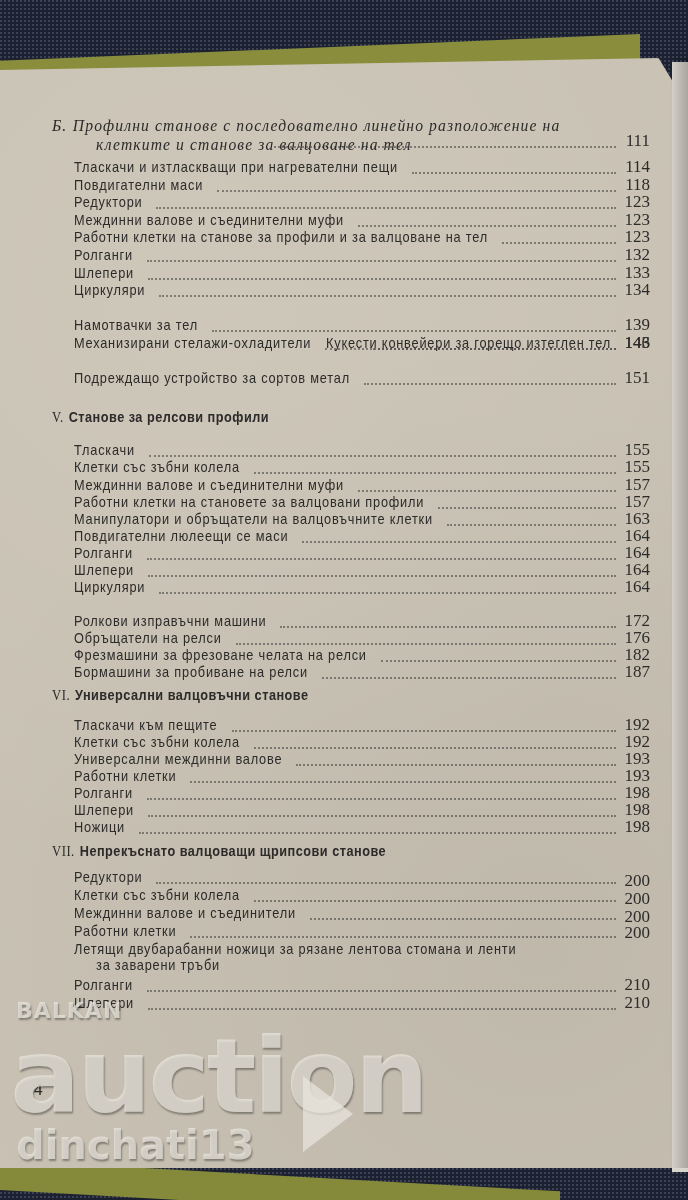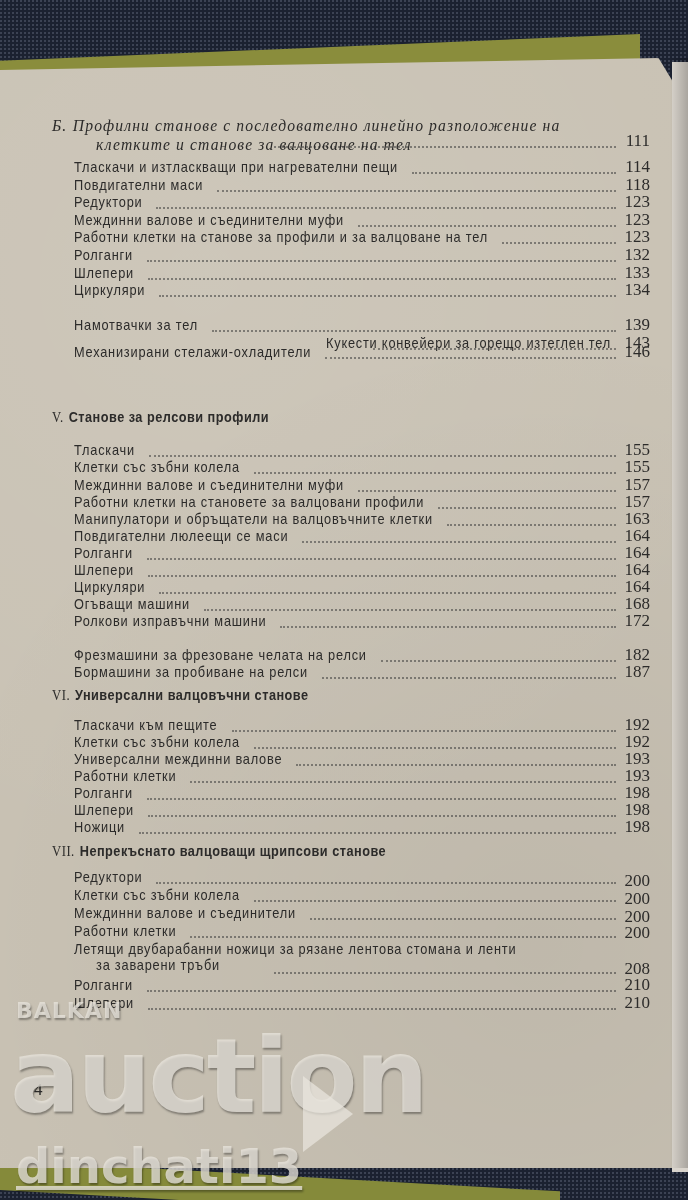--- a/index.html
+++ b/index.html
@@ -76,21 +76,21 @@
     .wrap-line { position: absolute; left: 96px; font-size: 14.5px; letter-spacing: 0.9px; white-space: nowrap; transform: scaleX(0.88); transform-origin: left center; font-family: "Liberation Sans", "DejaVu Sans", sans-serif; }
     .folio { position: absolute; left: 34px; top: 1080px; font-size: 17px; }
     .watermark {
       position: absolute; left: 10px; top: 998px; color: rgba(232,228,220,0.78);
       font-family: "DejaVu Sans", sans-serif; font-weight: bold;
       text-shadow: 1px 2px 2px rgba(0,0,0,0.35);
       pointer-events: none;
     }
     .wm-balkan { position: absolute; left: 6px; top: 0; font-size: 22px; letter-spacing: 1px; }
     .wm-auction { position: absolute; left: 0; top: 26px; font-size: 104px; letter-spacing: -3px; line-height: 1; }
-    .wm-user { position: absolute; left: 6px; top: 140px; font-size: 48px; text-decoration: underline; }
+    .wm-user { position: absolute; left: 6px; top: 124px; font-size: 40px; }
     .wm-play {
       position: absolute; left: 293px; top: 78px; width: 0; height: 0;
       border-top: 38px solid transparent; border-bottom: 38px solid transparent;
       border-left: 50px solid rgba(232,228,220,0.75);
     }
   </style>
 </head>
 <body>
 
 <div class="fabric"></div>
@@ -114,36 +114,37 @@
   <div class="entry" style="top:158px;"><span class="label">Тласкачи и изтласкващи при нагревателни пещи</span><span class="page-num">114</span><span class="dots" style="left: 337.909px; width: auto; right: 34px;"></span></div>
   <div class="entry" style="top:176px;"><span class="label">Повдигателни маси</span><span class="page-num">118</span><span class="dots" style="left: 143.057px; width: auto; right: 34px;"></span></div>
   <div class="entry" style="top:193px;"><span class="label">Редуктори</span><span class="page-num">123</span><span class="dots" style="left: 82.475px; width: auto; right: 34px;"></span></div>
   <div class="entry" style="top:211px;"><span class="label">Междинни валове и съединителни муфи</span><span class="page-num">123</span><span class="dots" style="left: 283.926px; width: auto; right: 34px;"></span></div>
   <div class="entry" style="top:228px;"><span class="label">Работни клетки на станове за профили и за валцоване на тел</span><span class="page-num">123</span><span class="dots" style="left: 427.916px; width: auto; right: 34px;"></span></div>
   <div class="entry" style="top:246px;"><span class="label">Ролганги</span><span class="page-num">132</span><span class="dots" style="left: 72.85px; width: auto; right: 34px;"></span></div>
   <div class="entry" style="top:264px;"><span class="label">Шлепери</span><span class="page-num">133</span><span class="dots" style="left: 74.0188px; width: auto; right: 34px;"></span></div>
   <div class="entry" style="top:281px;"><span class="label">Циркуляри</span><span class="page-num">134</span><span class="dots" style="left: 85.1975px; width: auto; right: 34px;"></span></div>
   <div class="entry" style="top:316px;"><span class="label">Намотвачки за тел</span><span class="page-num">139</span><span class="dots" style="left: 137.887px; width: auto; right: 34px;"></span></div>
   <div class="entry" style="top:334px;text-align:right;"><span class="label">Кукести конвейери за горещо изтеглен тел</span><span class="page-num">143</span><span class="dots" style="left: 299.065px; width: auto; right: 34px;"></span></div>
-  <div class="entry" style="top:343px;"><span class="label">Механизирани стелажи-охладители</span><span class="page-num">146</span><span class="dots" style="left: 251.146px; width: auto; right: 34px;"></span></div>
+  <div class="entry" style="top:334px;"><span class="label">Механизирани стелажи-охладители</span><span class="page-num">146</span><span class="dots" style="left: 251.146px; width: auto; right: 34px;"></span></div>
+  <div class="entry" style="top:369px;"><span class="label">Подреждащо устройство за сортов метал</span><span class="page-num">151</span><span class="dots" style="left: 289.894px; width: auto; right: 34px;"></span></div>
 
   <div class="section-head" style="top:408px;">
     <span class="roman">V.</span><span>Станове за релсови профили</span>
   </div>
   <div class="entry" style="top:441px;"><span class="label">Тласкачи</span><span class="page-num">155</span><span class="dots" style="left: 74.94px; width: auto; right: 34px;"></span></div>
   <div class="entry" style="top:458px;"><span class="label">Клетки със зъбни колела</span><span class="page-num">155</span><span class="dots" style="left: 179.935px; width: auto; right: 34px;"></span></div>
   <div class="entry" style="top:476px;"><span class="label">Междинни валове и съединителни муфи</span><span class="page-num">157</span><span class="dots" style="left: 283.926px; width: auto; right: 34px;"></span></div>
   <div class="entry" style="top:493px;"><span class="label">Работни клетки на становете за валцовани профили</span><span class="page-num">157</span><span class="dots" style="left: 364.185px; width: auto; right: 34px;"></span></div>
   <div class="entry" style="top:510px;"><span class="label">Манипулатори и обръщатели на валцовъчните клетки</span><span class="page-num">163</span><span class="dots" style="left: 372.875px; width: auto; right: 34px;"></span></div>
   <div class="entry" style="top:527px;"><span class="label">Повдигателни люлеещи се маси</span><span class="page-num">164</span><span class="dots" style="left: 228.335px; width: auto; right: 34px;"></span></div>
   <div class="entry" style="top:544px;"><span class="label">Ролганги</span><span class="page-num">164</span><span class="dots" style="left: 72.85px; width: auto; right: 34px;"></span></div>
   <div class="entry" style="top:561px;"><span class="label">Шлепери</span><span class="page-num">164</span><span class="dots" style="left: 74.0188px; width: auto; right: 34px;"></span></div>
   <div class="entry" style="top:578px;"><span class="label">Циркуляри</span><span class="page-num">164</span><span class="dots" style="left: 85.1975px; width: auto; right: 34px;"></span></div>
-  <div class="entry" style="top:595px;"><span class="label">Огъващи машини</span><span class="page-num">168</span><span class="dots" style="left: 129.954px; width: auto; right: 34px;"></span></div>
   <div class="entry" style="top:612px;"><span class="label">Ролкови изправъчни машини</span><span class="page-num">172</span><span class="dots" style="left: 206.473px; width: auto; right: 34px;"></span></div>
+  <div class="entry" style="top:629px;"><span class="label">Обръщатели на релси</span><span class="page-num">176</span><span class="dots" style="left: 161.579px; width: auto; right: 34px;"></span></div>
   <div class="entry" style="top:646px;"><span class="label">Фрезмашини за фрезоване челата на релси</span><span class="page-num">182</span><span class="dots" style="left: 306.779px; width: auto; right: 34px;"></span></div>
   <div class="entry" style="top:663px;"><span class="label">Бормашини за пробиване на релси</span><span class="page-num">187</span><span class="dots" style="left: 247.943px; width: auto; right: 34px;"></span></div>
 
   <div class="section-head" style="top:686px;">
     <span class="roman">VI.</span><span>Универсални валцовъчни станове</span>
   </div>
   <div class="entry" style="top:716px;"><span class="label">Тласкачи към пещите</span><span class="page-num">192</span><span class="dots" style="left: 157.509px; width: auto; right: 34px;"></span></div>
   <div class="entry" style="top:733px;"><span class="label">Клетки със зъбни колела</span><span class="page-num">192</span><span class="dots" style="left: 179.935px; width: auto; right: 34px;"></span></div>
   <div class="entry" style="top:750px;"><span class="label">Универсални междинни валове</span><span class="page-num">193</span><span class="dots" style="left: 222.312px; width: auto; right: 34px;"></span></div>
   <div class="entry" style="top:767px;"><span class="label">Работни клетки</span><span class="page-num">193</span><span class="dots" style="left: 116.369px; width: auto; right: 34px;"></span></div>
@@ -153,24 +154,20 @@
 
   <div class="section-head" style="top:842px;">
     <span class="roman">VII.</span><span>Непрекъснато валцоващи щрипсови станове</span>
   </div>
   <div class="entry" style="top:868px;"><span class="label">Редуктори</span><span class="page-num" style="top:4px">200</span><span class="dots" style="left: 82.475px; width: auto; right: 34px;"></span></div>
   <div class="entry" style="top:886px;"><span class="label">Клетки със зъбни колела</span><span class="page-num" style="top:4px">200</span><span class="dots" style="left: 179.935px; width: auto; right: 34px;"></span></div>
   <div class="entry" style="top:904px;"><span class="label">Междинни валове и съединители</span><span class="page-num" style="top:4px">200</span><span class="dots" style="left: 235.801px; width: auto; right: 34px;"></span></div>
   <div class="entry" style="top:922px;"><span class="label">Работни клетки</span><span class="page-num" style="top:2px">200</span><span class="dots" style="left: 116.369px; width: auto; right: 34px;"></span></div>
   <div class="entry" style="top:940px;"><span class="label">Летящи двубарабанни ножици за рязане лентова стомана и ленти</span></div>
   <div class="wrap-line" style="top:957px;">за заварени тръби</div>
-  <div class="entry" style="top:958px;">
-      <span class="page-num" style="top:2px">208</span>
-      <span class="dots" style="left: 200px; width: auto; right: 34px;"></span>
-    </div>
   <div class="entry" style="top:976px;"><span class="label">Ролганги</span><span class="page-num">210</span><span class="dots" style="left: 72.85px; width: auto; right: 34px;"></span></div>
   <div class="entry" style="top:994px;"><span class="label">Шлепери</span><span class="page-num">210</span><span class="dots" style="left: 74.0188px; width: auto; right: 34px;"></span></div>
 
   <div class="folio">4</div>
 </div>
 
 <div class="watermark">
   <div class="wm-balkan">BALKAN</div>
   <div class="wm-auction">auction</div>
   <div class="wm-play"></div>

